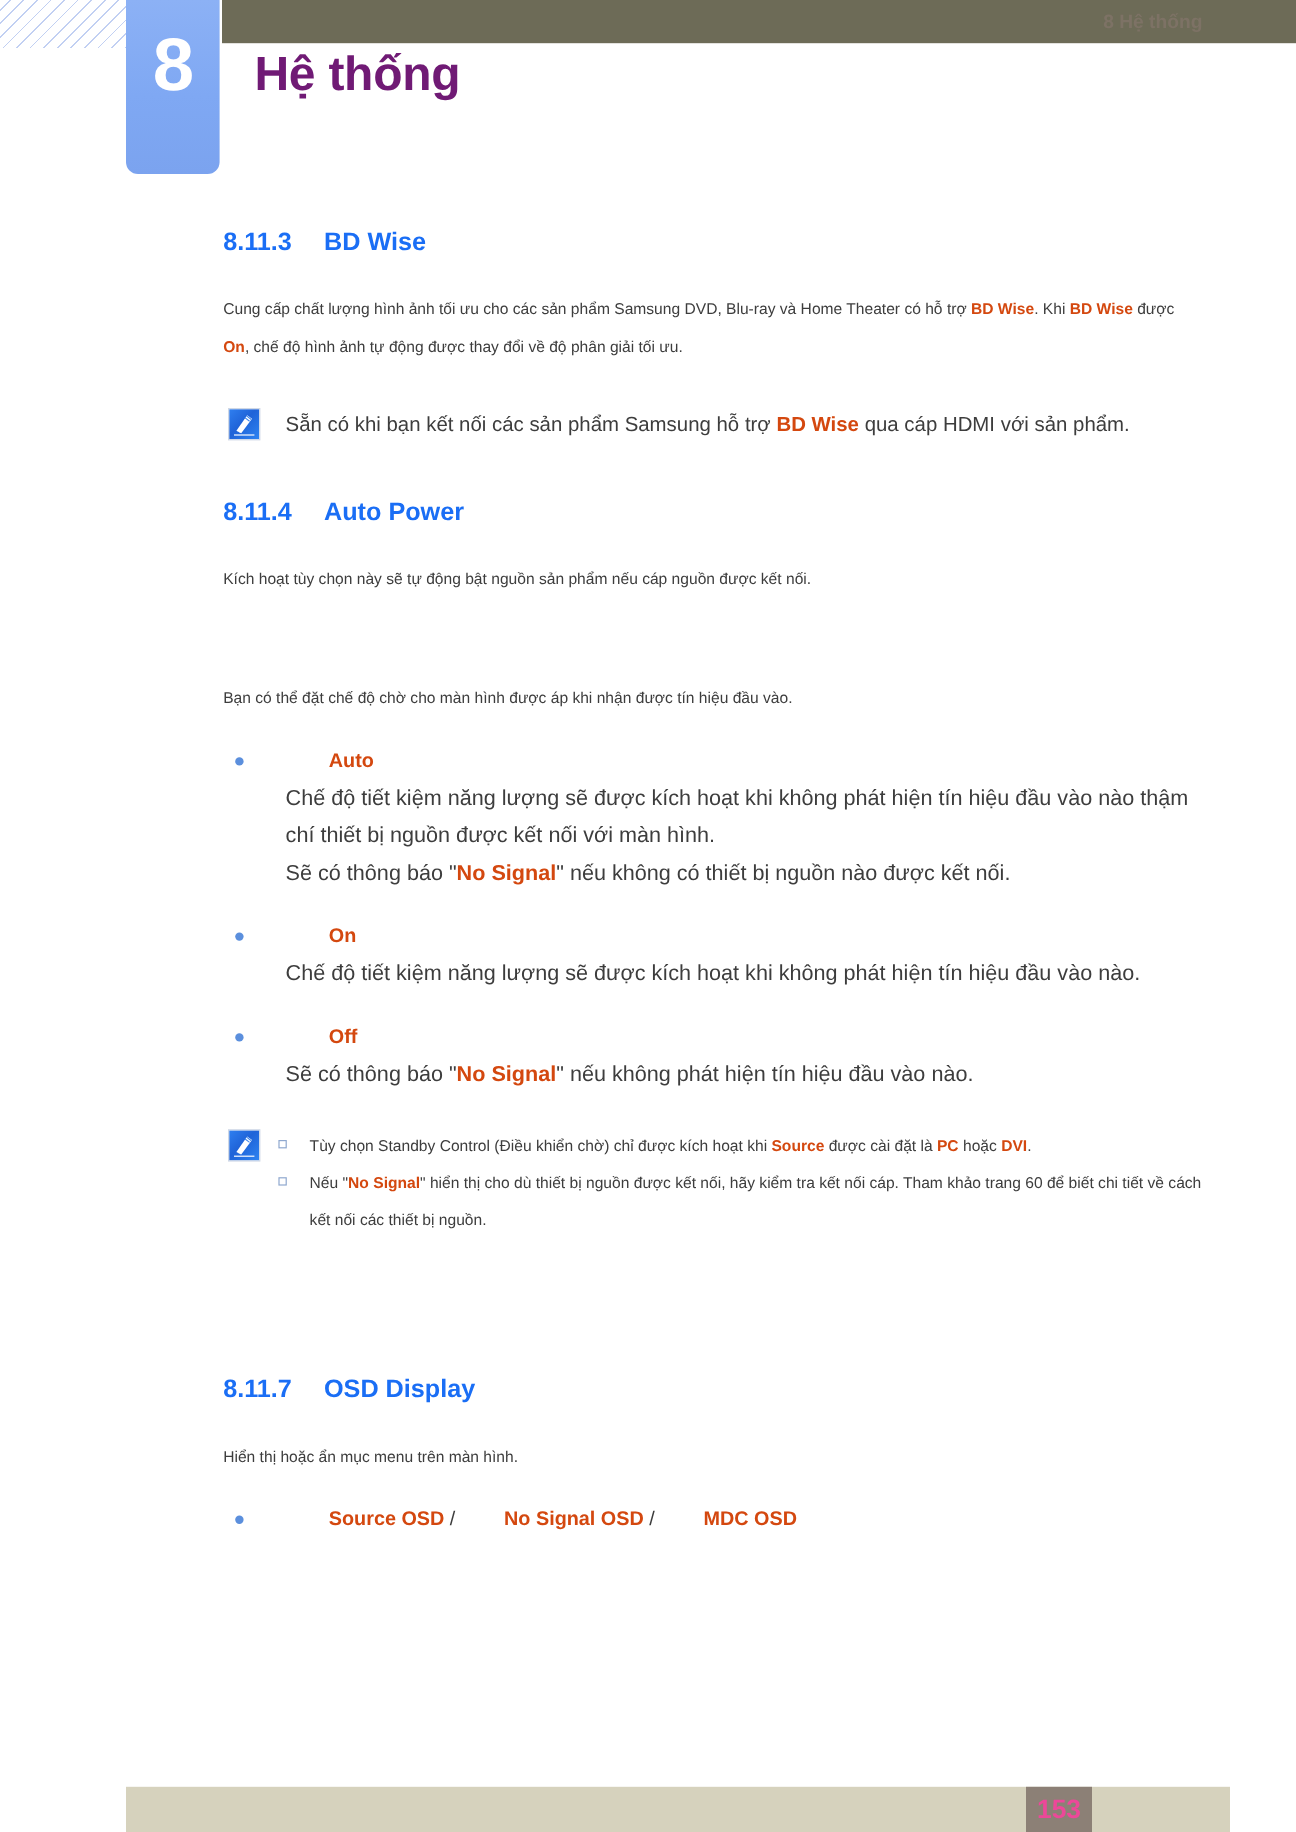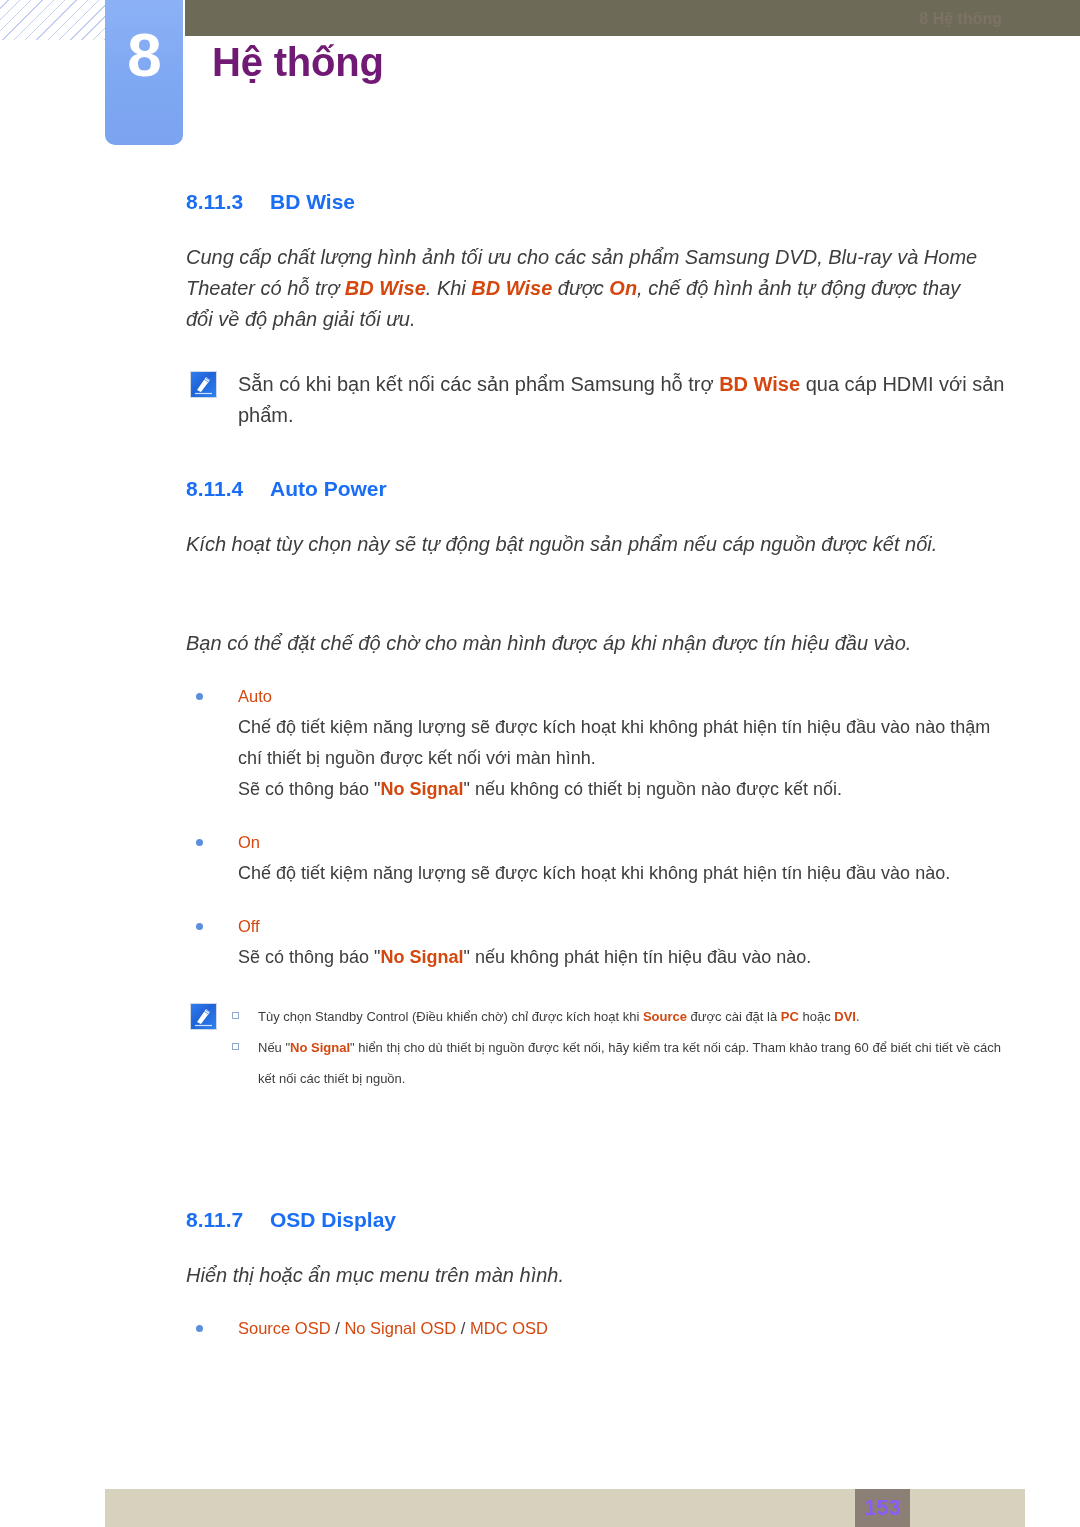--- a/index.html
+++ b/index.html
@@ -91,24 +91,23 @@
     color: #1a6ef5;
     letter-spacing: 0px;
   }
   .sec-head .num {
     display: inline-block;
     min-width: 84px;
   }
   p.body {
     margin: 0;
     padding: 0 80px 0 186px;
-    font-size: 20px;
+    font-size: 13px;
     line-height: 31px;
     color: #3d3d3d;
-    font-style: italic;
   }
   .kw {
     color: #d4480f;
     font-weight: bold;
   }
   .sp-22 { height: 22px; }
   .sp-28 { height: 28px; }
   .sp-34 { height: 34px; }
   .sp-40 { height: 40px; }
   .sp-46 { height: 46px; }
@@ -125,21 +124,21 @@
     top: 2px;
     width: 27px;
     height: 27px;
     background: linear-gradient(135deg, #2f7ff0 0%, #1f63d8 45%, #2e84f2 100%);
     border: 1px solid #cfd8e6;
     box-sizing: border-box;
   }
   .note-icon svg { display: block; }
   .note-text {
     padding-left: 52px;
-    font-size: 20px;
+    font-size: 17px;
     line-height: 31px;
     color: #3d3d3d;
   }
 
   
   .bullet-row {
     position: relative;
     padding-left: 238px;
     padding-right: 60px;
     font-size: 16.5px;
@@ -149,22 +148,23 @@
     position: absolute;
     left: 196px;
     top: 12px;
     width: 7px;
     height: 7px;
     border-radius: 50%;
     background: #5b8fdd;
   }
   .bullet-label {
     color: #d4480f;
-    font-weight: normal;
+    font-weight: bold;
     font-size: 16.5px;
+    margin-left: 36px;
   }
   .sub-para {
     padding: 0 60px 0 238px;
     font-size: 18px;
     line-height: 31px;
     color: #3d3d3d;
   }
 
   
   .subnote {
@@ -214,21 +214,21 @@
   .page-num {
     position: absolute;
     left: 855px;
     top: 1489px;
     width: 55px;
     height: 38px;
     line-height: 38px;
     text-align: center;
     font-size: 22px;
     font-weight: bold;
-    color: #8b5cf6;
+    color: #ec4899;
   }
 </style>
 </head>
 <body>
 
 <div class="header">
   <div class="hatch"></div>
   <div class="olive-bar"></div>
   <div class="chapter-tab"></div>
   <div class="chapter-num">8</div>

